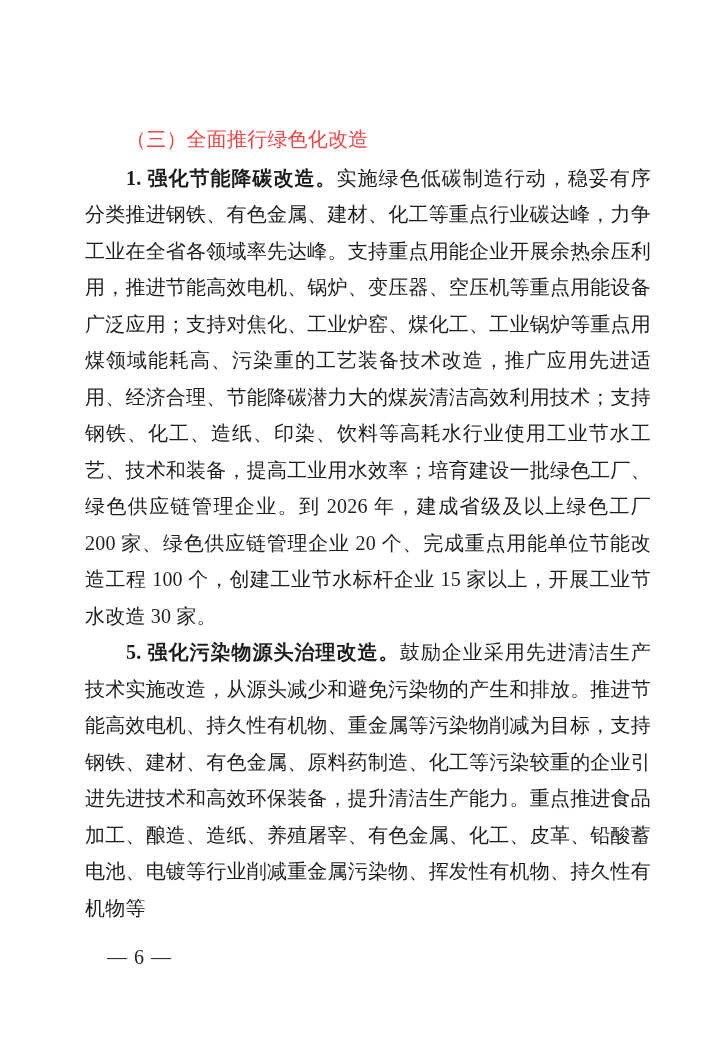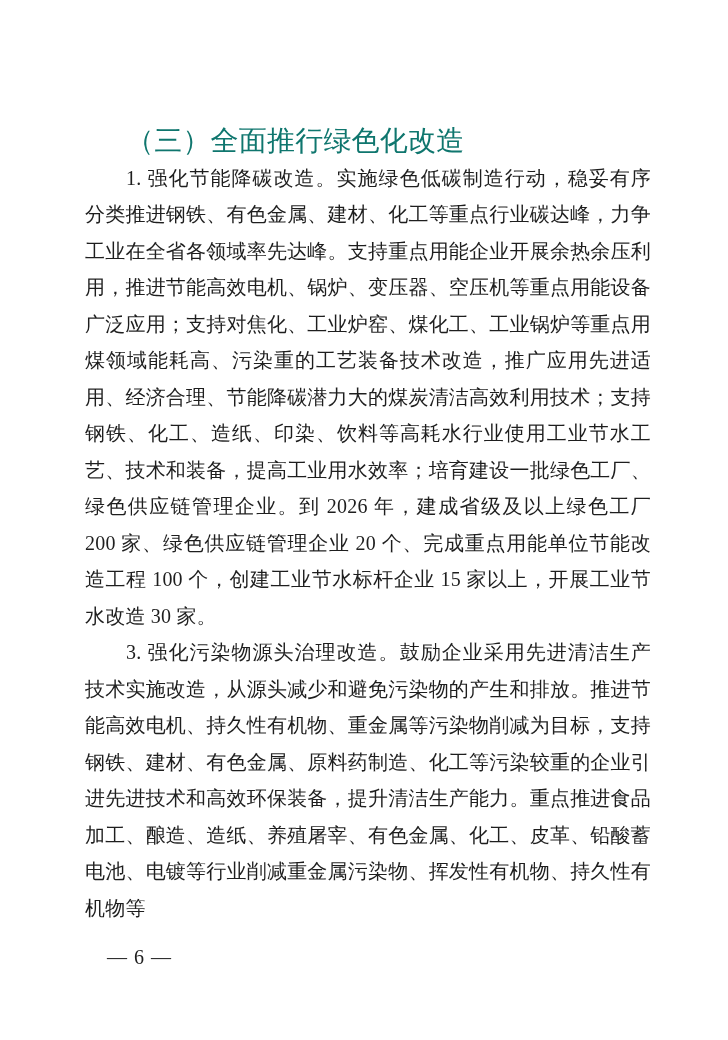--- a/index.html
+++ b/index.html
@@ -28,29 +28,30 @@
     line-height: 36.5px;
     letter-spacing: 0.2px;
     text-align: justify;
     color: #1e1e1e;
   }
   .para.indent {
     text-indent: 41px;
   }
   .section-heading {
     margin: 0;
-    font-size: 28px;
+    font-size: 20px;
     line-height: 36.5px;
     letter-spacing: 0.2px;
     text-indent: 41px;
-    color: #0f766e;
+    color: #ef4444;
     font-weight: 400;
+    font-family: Liberation Mono, monospace;
   }
   .lead-bold {
-    font-weight: 400;
+    font-weight: 700;
     margin-top: 24px;
   }
   .page-footer {
     position: absolute;
     left: 107px;
     top: 945px;
     font-size: 20px;
     line-height: 24px;
     color: #1e1e1e;
     letter-spacing: 1px;
@@ -61,19 +62,19 @@
 
 <div class="page">
 
   <div class="text-block">
 
 
     <p class="section-heading">（三）全面推行绿色化改造</p>
 
     <p class="para indent"><span class="lead-bold">1. 强化节能降碳改造。</span><span>实施绿色低碳制造行动，稳妥有序分类推进钢铁、有色金属、建材、化工等重点行业碳达峰，力争工业在全省各领域率先达峰。支持重点用能企业开展余热余压利用，推进节能高效电机、锅炉、变压器、空压机等重点用能设备广泛应用；支持对焦化、工业炉窑、煤化工、工业锅炉等重点用煤领域能耗高、污染重的工艺装备技术改造，推广应用先进适用、经济合理、节能降碳潜力大的煤炭清洁高效利用技术；支持钢铁、化工、造纸、印染、饮料等高耗水行业使用工业节水工艺、技术和装备，提高工业用水效率；培育建设一批绿色工厂、绿色供应链管理企业。到 2026 年，建成省级及以上绿色工厂 200 家、绿色供应链管理企业 20 个、完成重点用能单位节能改造工程 100 个，创建工业节水标杆企业 15 家以上，开展工业节水改造 30 家。</span></p>
 
-    <p class="para indent"><span class="lead-bold">3. 强化污染物源头治理改造。</span><span>鼓励企业采用先进清洁生产技术实施改造，从源头减少和避免污染物的产生和排放。推进节能高效电机、持久性有机物、重金属等污染物削减为目标，支持钢铁、建材、有色金属、原料药制造、化工等污染较重的企业引进先进技术和高效环保装备，提升清洁生产能力。重点推进食品加工、酿造、造纸、养殖屠宰、有色金属、化工、皮革、铅酸蓄电池、电镀等行业削减重金属污染物、挥发性有机物、持久性有机物等</span></p>
+    <p class="para indent"><span class="lead-bold">5. 强化污染物源头治理改造。</span><span>鼓励企业采用先进清洁生产技术实施改造，从源头减少和避免污染物的产生和排放。推进节能高效电机、持久性有机物、重金属等污染物削减为目标，支持钢铁、建材、有色金属、原料药制造、化工等污染较重的企业引进先进技术和高效环保装备，提升清洁生产能力。重点推进食品加工、酿造、造纸、养殖屠宰、有色金属、化工、皮革、铅酸蓄电池、电镀等行业削减重金属污染物、挥发性有机物、持久性有机物等</span></p>
 
   </div>
 
   <div class="page-footer">— 6 —</div>
 
 </div>
 
 </body></html>

